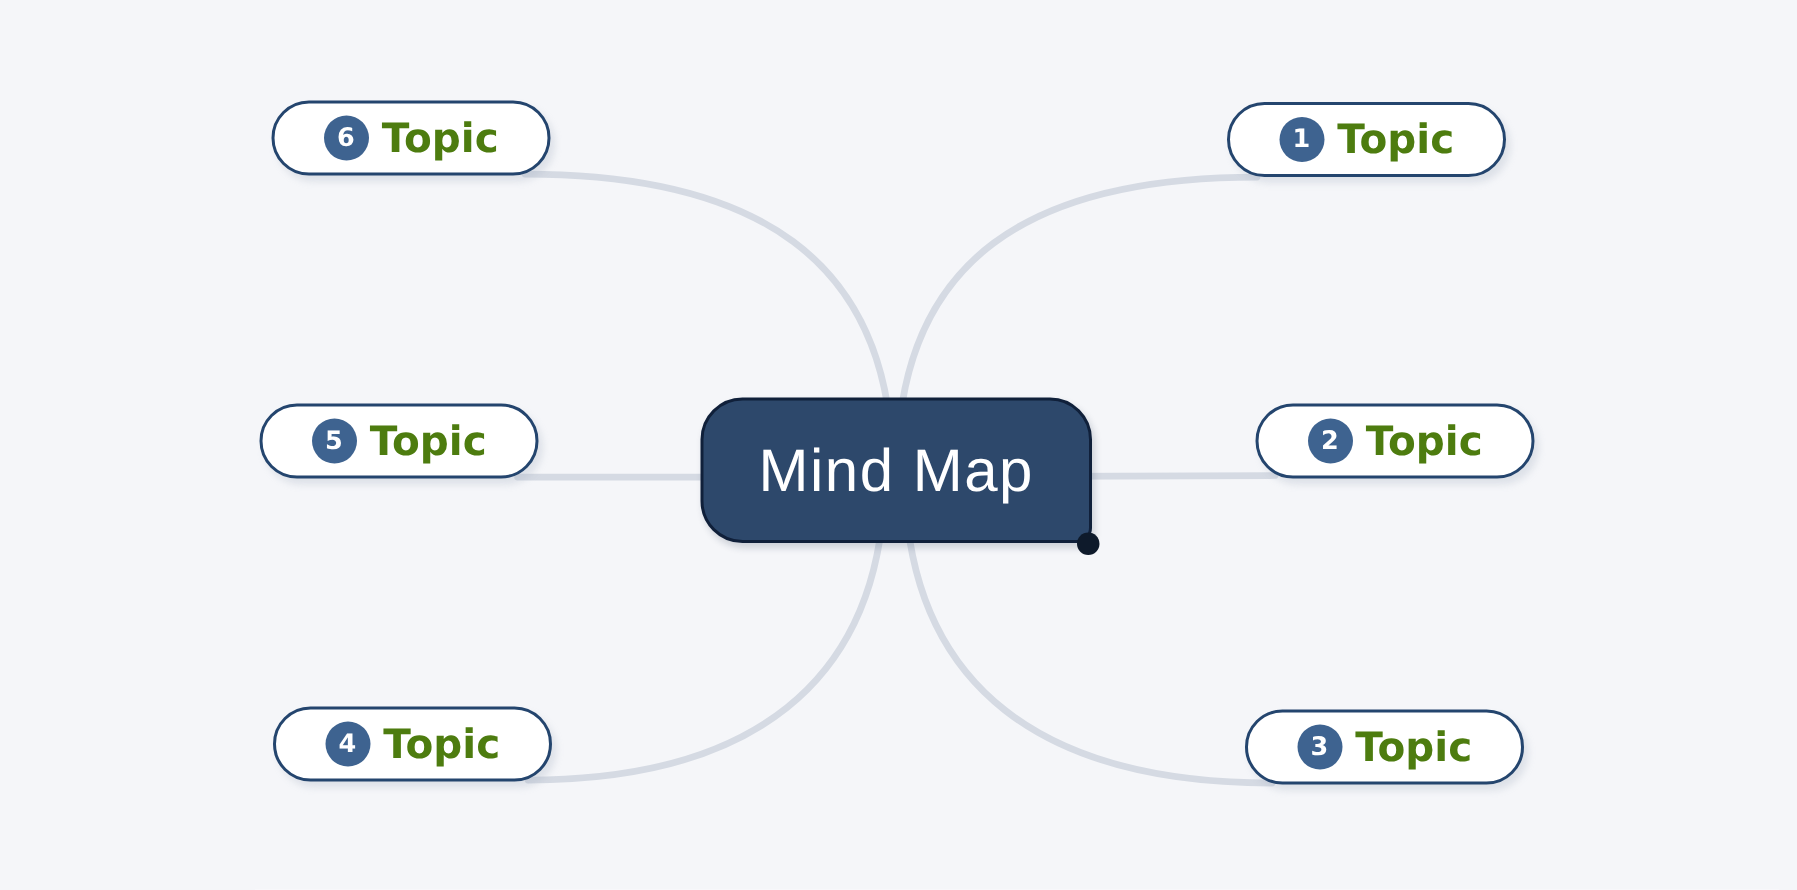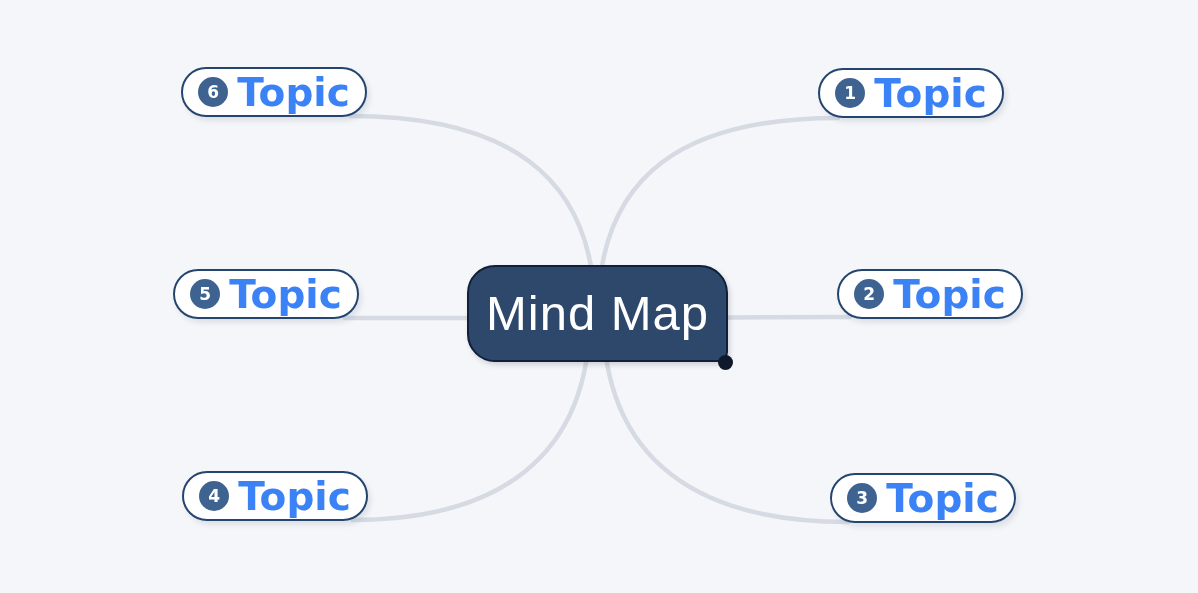--- a/index.html
+++ b/index.html
@@ -54,22 +54,22 @@
     font-weight: 700;
     font-size: 17px;
     display: flex;
     align-items: center;
     justify-content: center;
     flex: 0 0 auto;
   }
   .pill-label {
     font-family: "DejaVu Sans", sans-serif;
     font-weight: 700;
-    font-size: 39px;
-    color: #3b82f6;
+    font-size: 27px;
+    color: #4d7c0f;
     line-height: 1;
   }
   .n6 { left: 181px; top: 67px;  }
   .n1 { left: 818px; top: 68px;  }
   .n5 { left: 173px; top: 269px; }
   .n2 { left: 837px; top: 269px; }
   .n4 { left: 182px; top: 471px; }
   .n3 { left: 830px; top: 473px; }
   .center-node {
     position: absolute;
@@ -85,21 +85,21 @@
     align-items: center;
     justify-content: center;
     z-index: 2;
     box-shadow: 2px 3px 5px rgba(30, 45, 70, 0.18);
     cursor: pointer;
   }
   .center-label {
     color: #ffffff;
     font-family: "Liberation Sans", sans-serif;
     font-weight: 400;
-    font-size: 49px;
+    font-size: 40px;
     letter-spacing: 1px;
     line-height: 1;
   }
   .handle-dot {
     position: absolute;
     left: 718px;
     top: 355px;
     width: 15px;
     height: 15px;
     border-radius: 50%;

